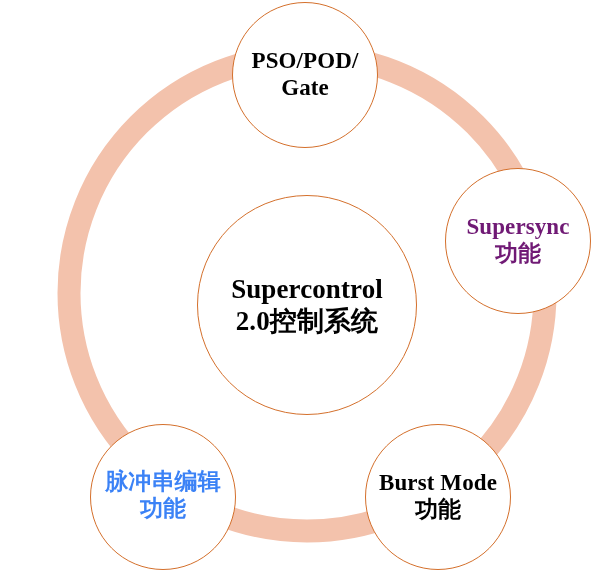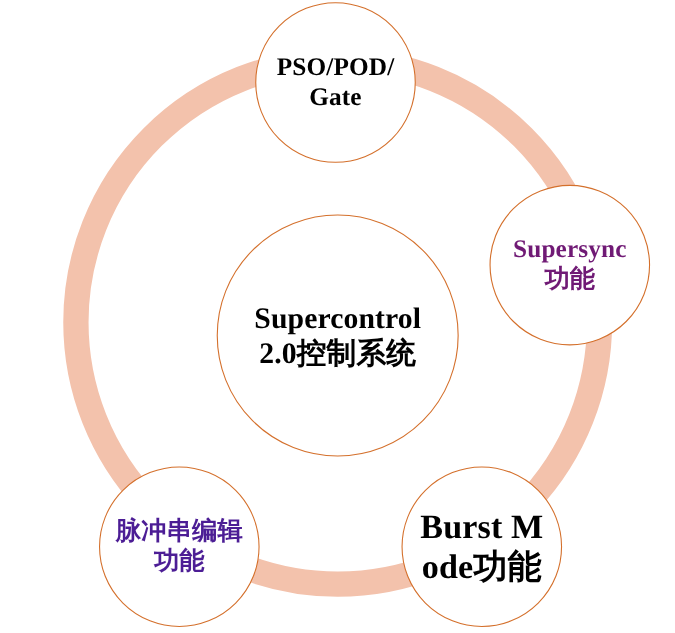--- a/index.html
+++ b/index.html
@@ -70,21 +70,21 @@
     height: 146px;
   }
   #node-right .node-label { font-size: 23px; }
 
   #node-bottom-right {
     left: 365px;
     top: 424px;
     width: 146px;
     height: 146px;
   }
-  #node-bottom-right .node-label { font-size: 31px; }
+  #node-bottom-right .node-label { font-size: 23px; }
 
   #node-bottom-left {
     left: 90px;
     top: 424px;
     width: 146px;
     height: 146px;
   }
   #node-bottom-left .node-label { font-size: 23px; }
 
   #node-left {
@@ -114,17 +114,17 @@
 
   <div class="node" id="node-right" style="background: rgb(255, 255, 255); border-color: rgb(212, 112, 44);">
     <span class="node-label" style="color: #701a75;">Supersync功能</span>
   </div>
 
   <div class="node" id="node-bottom-right" style="background: rgb(255, 255, 255); border-color: rgb(212, 112, 44);">
     <span class="node-label" style="color: rgb(0, 0, 0);">Burst Mode功能</span>
   </div>
 
   <div class="node" id="node-bottom-left" style="background: rgb(255, 255, 255); border-color: rgb(212, 112, 44);">
-    <span class="node-label" style="color: #4c1d95;">脉冲串编辑功能</span>
+    <span class="node-label" style="color: #3b82f6; font-family: Liberation Mono, monospace;">脉冲串编辑功能</span>
   </div>
 
 
 </div>
 
 </body></html>

